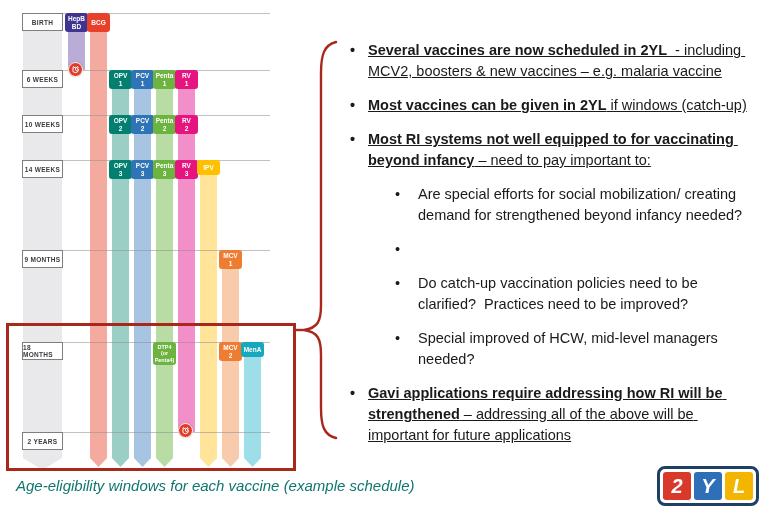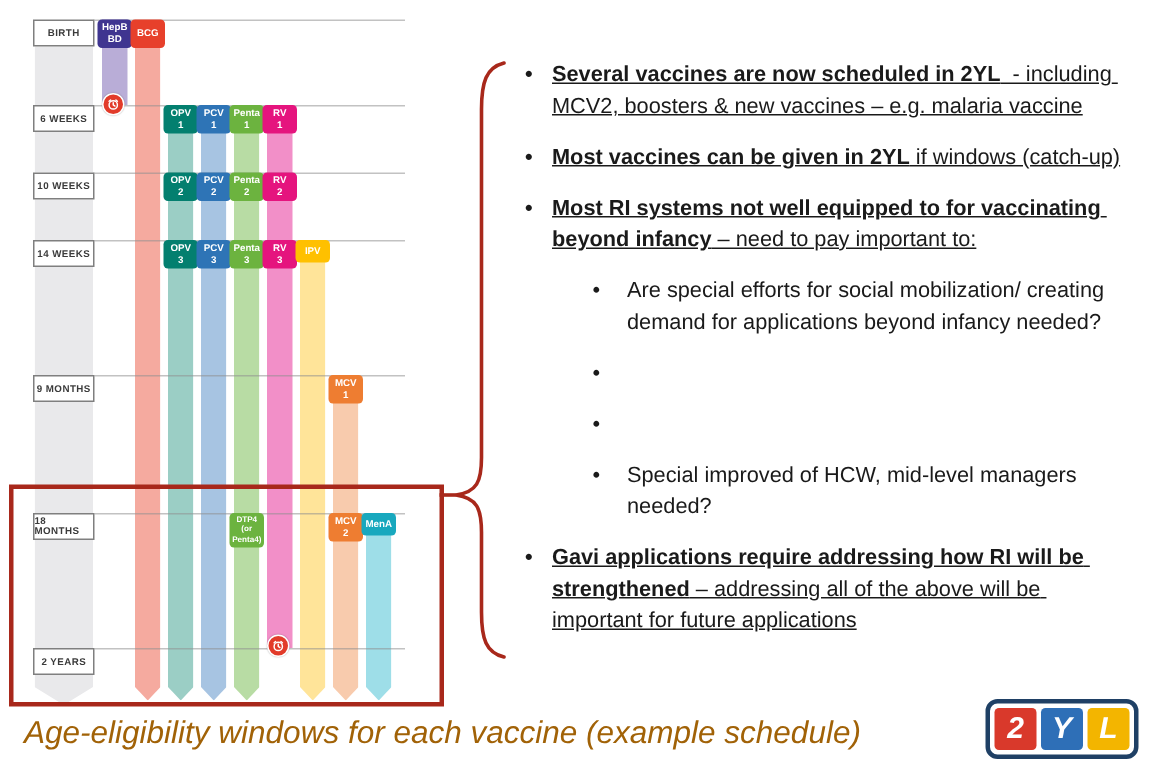--- a/index.html
+++ b/index.html
@@ -38,21 +38,21 @@
   .bullet{display:flex;margin-bottom:13px;}
   .bullet .bm{flex:none;font-weight:bold;}
   .bullet.main{padding-left:7px;}
   .bullet.main .bm{width:18px;}
   .bullet.main p{margin:0;width:393px;white-space:pre-wrap;text-decoration:underline;}
   .bullet.sub{padding-left:52px;}
   .bullet.sub .bm{width:23px;font-weight:normal;}
   .bullet.sub p{margin:0;width:345px;white-space:pre-wrap;}
 
   
-  .caption{position:absolute;left:16px;top:477px;font-size:21px;font-style:italic;color:#a16207;z-index:3;}
+  .caption{position:absolute;left:16px;top:477px;font-size:15px;font-style:italic;color:#0f766e;z-index:3;}
   .logo{position:absolute;left:657px;top:466px;background:#fff;border:3px solid #1F4065;border-radius:8px;
         padding:3px;display:flex;gap:3px;z-index:6;}
   .logo .sq{width:28px;height:28px;border-radius:3px;display:flex;align-items:center;justify-content:center;
         color:#fff;font-weight:bold;font-size:20px;font-style:italic;}
   .sq-2{background:#D9392B}.sq-y{background:#2E6FB7}.sq-l{background:#F3B500}
 </style>
 </head>
 <body>
 
 <div class="slide">
@@ -208,29 +208,30 @@
         <p><b>Most vaccines can be given in 2YL</b><span> if windows (catch-up)</span></p>
     </div>
 
     <div class="bullet main">
       <span class="bm">•</span>
         <p><b>Most RI systems not well equipped to for vaccinating beyond infancy</b><span> – need to pay important to:</span></p>
     </div>
 
     <div class="bullet sub">
       <span class="bm">•</span>
-        <p>Are special efforts for social mobilization/ creating demand for applications beyond infancy needed?</p>
-    </div>
-
-    <div class="bullet sub">
-      <span class="bm">•</span>
-    </div>
-
-    <div class="bullet sub">
-      <span class="bm">•</span>
+        <p>Are special efforts for social mobilization/ creating demand for strengthened beyond infancy needed?</p>
+    </div>
+
+    <div class="bullet sub">
+      <span class="bm">•</span>
+    </div>
+
+    <div class="bullet sub">
+      <span class="bm">•</span>
+        <p>Do catch-up vaccination policies need to be clarified?  Practices need to be improved?</p>
     </div>
 
     <div class="bullet sub">
       <span class="bm">•</span>
         <p>Special improved of HCW, mid-level managers needed?</p>
     </div>
 
     <div class="bullet main" style="margin-bottom:0">
       <span class="bm">•</span>
         <p><b>Gavi applications require addressing how RI will be strengthened</b><span> – addressing all of the above will be important for future applications</span></p>

